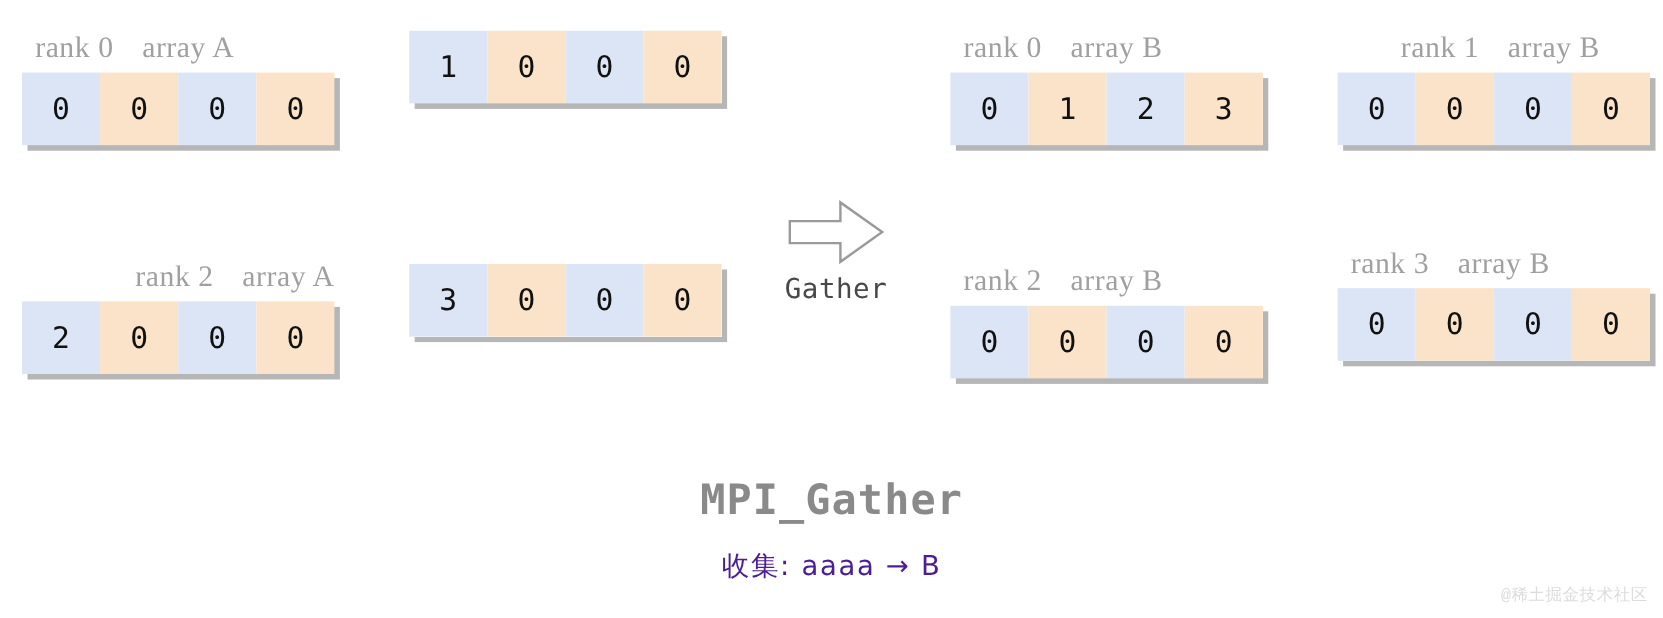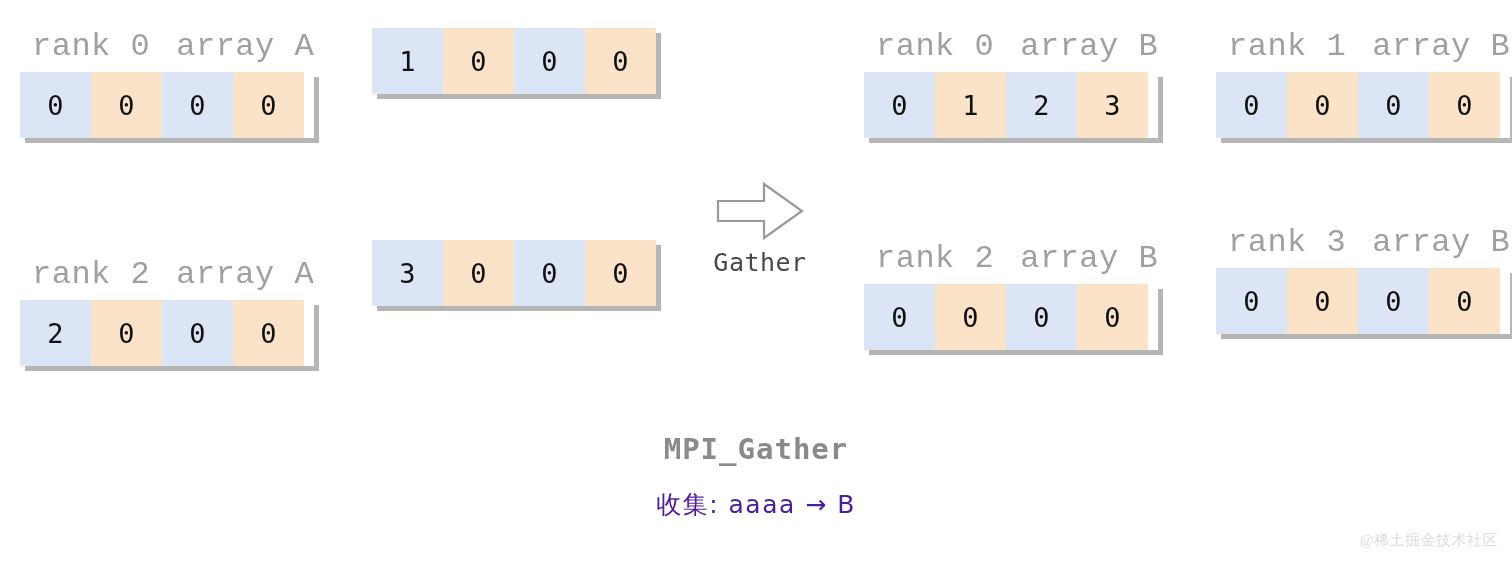--- a/index.html
+++ b/index.html
@@ -13,22 +13,22 @@
     position: relative;
     overflow: hidden;
     font-family: "DejaVu Sans Mono", monospace;
   }
 
   .array-block {
     position: absolute;
   }
 
   .array-label {
-    font-family: Liberation Mono, monospace;
-    font-size: 32px;
+    font-family: Liberation Serif, serif;
+    font-size: 27px;
     color: #a0a0a0;
     letter-spacing: 0.5px;
     white-space: nowrap;
     margin-bottom: 7px;
     padding-left: 12px;
   }
   .array-label .lbl-gap {
     display: inline-block;
     width: 26px;
   }
@@ -76,38 +76,38 @@
   
   #footer {
     position: absolute;
     left: 0;
     top: 432px;
     width: 1512px;
     text-align: center;
   }
   #footer-title {
     font-family: "DejaVu Sans Mono", monospace;
-    font-size: 29px;
+    font-size: 38px;
     font-weight: bold;
     color: #8a8a8a;
     letter-spacing: 1px;
   }
   #footer-caption {
     margin-top: 22px;
     font-family: "DejaVu Sans", sans-serif;
     font-size: 25px;
     color: #4c1d95;
     letter-spacing: 1.5px;
   }
 
   #watermark {
     position: absolute;
     right: 14px;
     bottom: 12px;
-    font-family: Liberation Serif, serif;
+    font-family: Liberation Mono, monospace;
     font-size: 15px;
     color: #dcdcdc;
     letter-spacing: 0.5px;
   }
 </style>
 </head>
 <body>
 
 <div id="arrays-layer">
     <div class="array-block" style="left: 20px; top: 28px;">
@@ -120,21 +120,21 @@
       </div>
     </div>
     <div class="array-block" style="left: 372px; top: 28px;">
       <div class="cells">
         <div class="cell even">1</div>
         <div class="cell odd">0</div>
         <div class="cell even">0</div>
         <div class="cell odd">0</div>
       </div>
     </div>
-    <div class="array-block" style="left: 20px; top: 256px;">
+    <div class="array-block" style="left: 20px; top: 236px; text-align: right;">
       <div class="array-label"><span>rank 2</span><span class="lbl-gap"></span><span>array A</span></div>
       <div class="cells">
         <div class="cell even">2</div>
         <div class="cell odd">0</div>
         <div class="cell even">0</div>
         <div class="cell odd">0</div>
       </div>
     </div>
     <div class="array-block" style="left: 372px; top: 240px;">
       <div class="cells">

